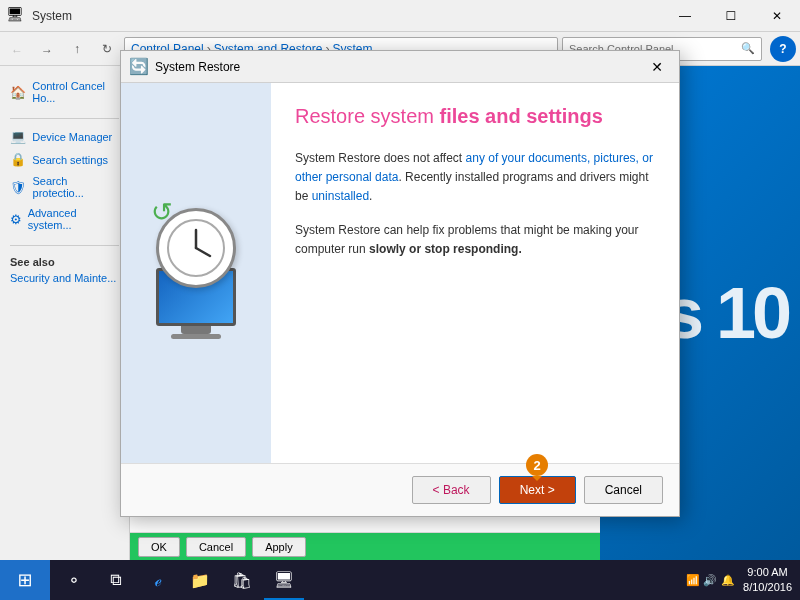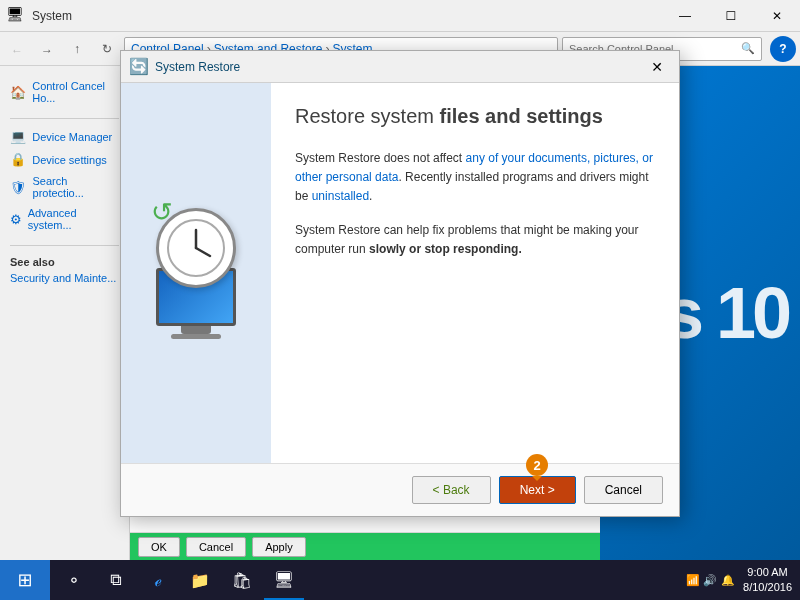--- a/index.html
+++ b/index.html
@@ -52,44 +52,44 @@
     .windows10-bg { position: absolute; right: 0; top: 0; bottom: 0; width: 200px; background: linear-gradient(135deg, #0078d4 0%, #005a9e 100%); display: flex; align-items: center; justify-content: center; }
     .windows10-text { font-size: 72px; font-weight: bold; color: rgba(255,255,255,0.9); letter-spacing: -4px; }
 
     
     .bottom-bar { position: absolute; bottom: 0; left: 0; right: 200px; height: 28px; background: #22c55e; border-top: 1px solid #ddd; display: flex; align-items: center; padding: 0 8px; gap: 6px; }
     .bottom-btn { padding: 3px 12px; border: 1px solid #aaa; background: #f0f0f0; font-size: 11px; cursor: pointer; border-radius: 2px; }
     .change-settings { position: absolute; right: 210px; top: 50%; transform: translateY(-50%); color: #0066cc; font-size: 11px; cursor: pointer; display: flex; align-items: center; gap: 3px; }
     .dialog { position: absolute; top: 50px; left: 120px; width: 560px; background: white; border: 1px solid #aaa; box-shadow: 4px 4px 20px rgba(0,0,0,0.3); z-index: 600; }
     .dialog-title-bar { height: 32px; background: #f0f0f0; border-bottom: 1px solid #d0d0d0; display: flex; align-items: center; padding: 0 8px; }
     .dialog-icon { font-size: 16px; margin-right: 6px; }
-    .dialog-title-text { flex: 1; font-size: 12px; color: #0c4a6e; font-weight: 500; }
+    .dialog-title-text { flex: 1; font-size: 12px; color: #000000; font-weight: 500; }
     .dialog-close { width: 28px; height: 22px; border: none; background: transparent; cursor: pointer; font-size: 14px; display: flex; align-items: center; justify-content: center; }
 
     .dialog-body { display: flex; min-height: 380px; }
     .dialog-left { width: 150px; background: #dde8f5; display: flex; align-items: center; justify-content: center; flex-shrink: 0; }
     .restore-illustration { display: flex; flex-direction: column; align-items: center; }
     .clock-icon { width: 80px; height: 80px; border-radius: 50%; background: white; border: 3px solid #888; display: flex; align-items: center; justify-content: center; position: relative; box-shadow: 2px 2px 6px rgba(0,0,0,0.2); }
     .clock-arrow { position: absolute; top: -10px; left: -10px; color: #4caf50; font-size: 28px; }
     .monitor-wrap { margin-top: -20px; }
     .monitor-screen { width: 70px; height: 50px; background: linear-gradient(135deg, #1565c0, #42a5f5); border: 3px solid #555; border-radius: 3px; }
     .monitor-stand { width: 30px; height: 8px; background: #777; margin: 0 auto; border-radius: 0 0 3px 3px; }
     .monitor-base { width: 50px; height: 5px; background: #888; margin: 0 auto; border-radius: 3px; }
 
     .dialog-right { flex: 1; padding: 20px 24px; }
-    .dialog-heading { font-size: 20px; color: #404040; font-weight: 300; margin-bottom: 20px; line-height: 1.3; }
+    .dialog-heading { font-size: 20px; color: #ec4899; font-weight: 300; margin-bottom: 20px; line-height: 1.3; }
     .dialog-heading strong { font-weight: 600; }
     .dialog-para { font-size: 12px; color: #333; line-height: 1.6; margin-bottom: 14px; }
     .dialog-para a { color: #0066cc; text-decoration: none; }
     .dialog-link { color: #0066cc; }
 
     .dialog-footer { border-top: 1px solid #ddd; padding: 12px 16px; display: flex; align-items: center; justify-content: flex-end; gap: 8px; background: #f9f9f9; }
     .dialog-btn { padding: 6px 20px; border: 1px solid #aaa; background: #f0f0f0; font-size: 12px; cursor: pointer; border-radius: 2px; min-width: 70px; }
     .dialog-btn.primary { background: #c2410c; color: white; border-color: #0066bb; font-weight: 500; }
-    .dialog-btn.disabled { color: #4d7c0f; cursor: default; }
+    .dialog-btn.disabled { color: #be185d; cursor: default; }
 
     
     .next-callout { position: relative; }
     .callout-badge { position: absolute; top: -22px; left: 50%; transform: translateX(-50%); background: #e67e00; color: white; border-radius: 50%; width: 22px; height: 22px; display: flex; align-items: center; justify-content: center; font-weight: bold; font-size: 13px; }
     .callout-badge::after { content: ''; position: absolute; bottom: -5px; left: 50%; transform: translateX(-50%); border-left: 5px solid transparent; border-right: 5px solid transparent; border-top: 5px solid #e67e00; }
   </style>
 </head>
 <body>
 
 <div class="main-window">
@@ -133,21 +133,21 @@
         </div>
       </div>
       <hr class="sidebar-divider">
       <div class="sidebar-section">
         <div class="sidebar-item">
           <span class="sidebar-item-icon">💻</span>
           <span>Device Manager</span>
         </div>
         <div class="sidebar-item">
           <span class="sidebar-item-icon">🔒</span>
-          <span>Device settings</span>
+          <span>Search settings</span>
         </div>
         <div class="sidebar-item">
           <span class="sidebar-item-icon">🛡</span>
           <span>Search protectio...</span>
         </div>
         <div class="sidebar-item">
           <span class="sidebar-item-icon">⚙</span>
           <span>Advanced system...</span>
         </div>
       </div>

